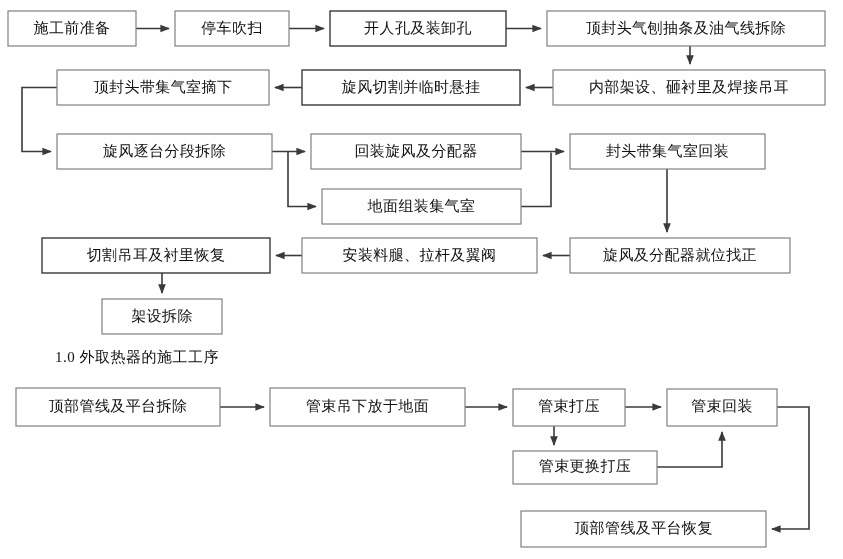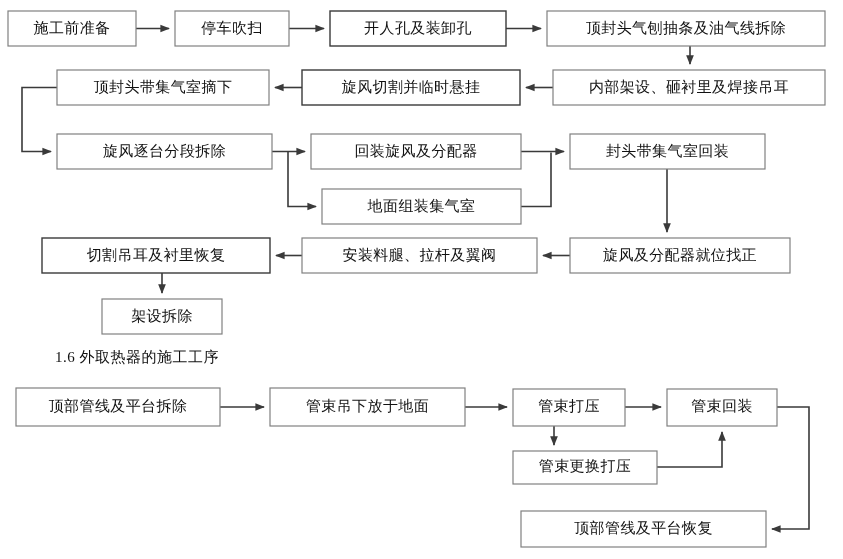--- a/index.html
+++ b/index.html
@@ -184,13 +184,13 @@
       <rect class="node-rect" x="513" y="451" width="144" height="33"></rect>
       <text class="node-label" x="585" y="468">管束更换打压</text>
     </g>
     <g>
       <rect class="node-rect" x="521" y="511" width="245" height="36"></rect>
       <text class="node-label" x="643.5" y="529.5">顶部管线及平台恢复</text>
     </g>
   </g>
 </svg>
 
-<div class="section-heading">1.6 外取热器的施工工序</div>
+<div class="section-heading">1.0 外取热器的施工工序</div>
 
 </body></html>

